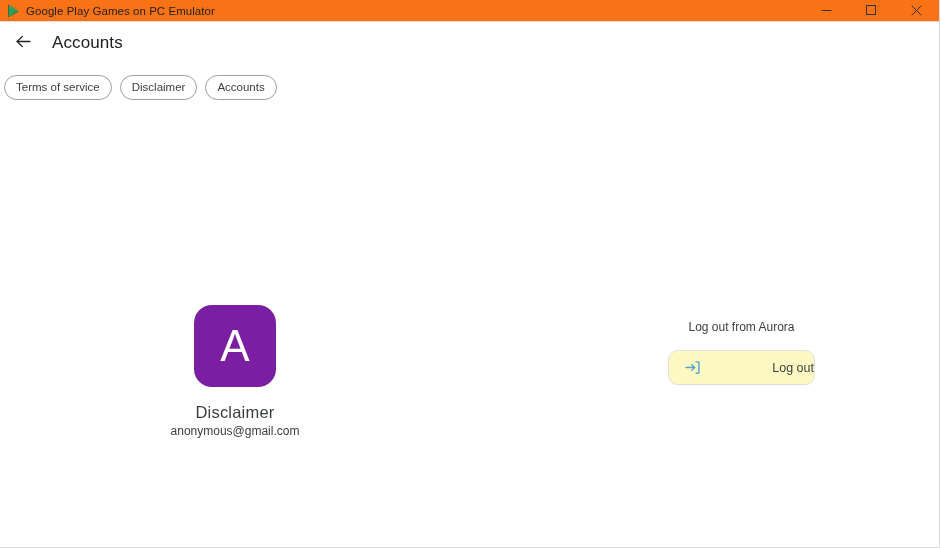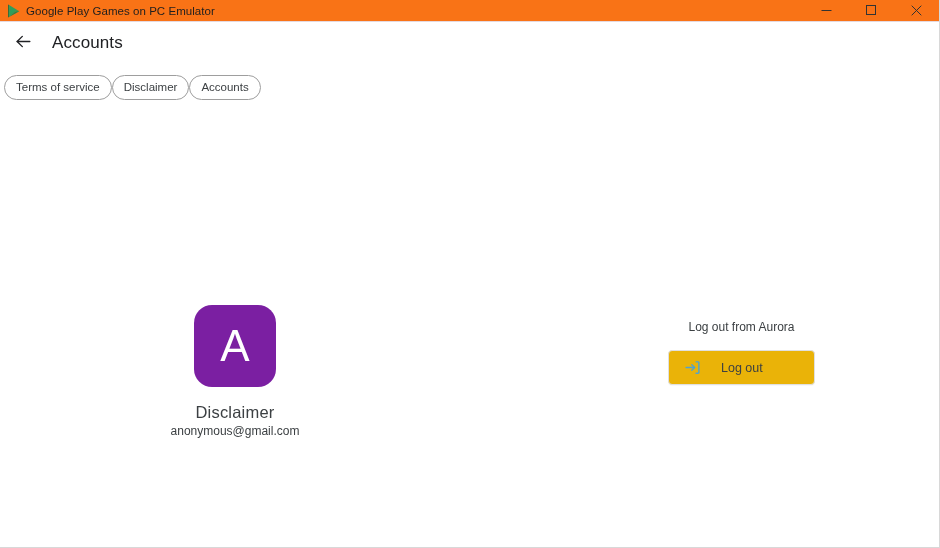--- a/index.html
+++ b/index.html
@@ -91,20 +91,21 @@
     font-size: 17px;
     color: #202124;
     margin-left: 14px;
     letter-spacing: 0.1px;
   }
 
   
   .chip-row {
     display: flex;
     align-items: center;
+    gap: 8px;
     padding: 8px 0 0 4px;
     height: 30px;
     box-sizing: content-box;
   }
   .chip {
     height: 25px;
     border: 1px solid #9e9e9e;
     border-radius: 14px;
     display: flex;
     align-items: center;
@@ -166,28 +167,29 @@
   }
   .logout-caption {
     font-size: 12px;
     color: #3c4043;
     text-align: center;
     margin-bottom: 16px;
   }
   .logout-card {
     height: 35px;
     border: 1px solid #e0e0e0;
-    border-radius: 4px;
-    background: #eab308;
+    border-radius: 10px;
+    background: #fef9c3;
     display: flex;
     align-items: center;
     padding-left: 14px;
     box-sizing: border-box;
     cursor: pointer;
     box-shadow: 0 1px 1px rgba(0,0,0,0.03);
+    justify-content: space-between;
   }
   .logout-icon {
     width: 18px;
     height: 18px;
     flex: 0 0 auto;
     display: flex;
     align-items: center;
     justify-content: center;
   }
   .logout-label {

